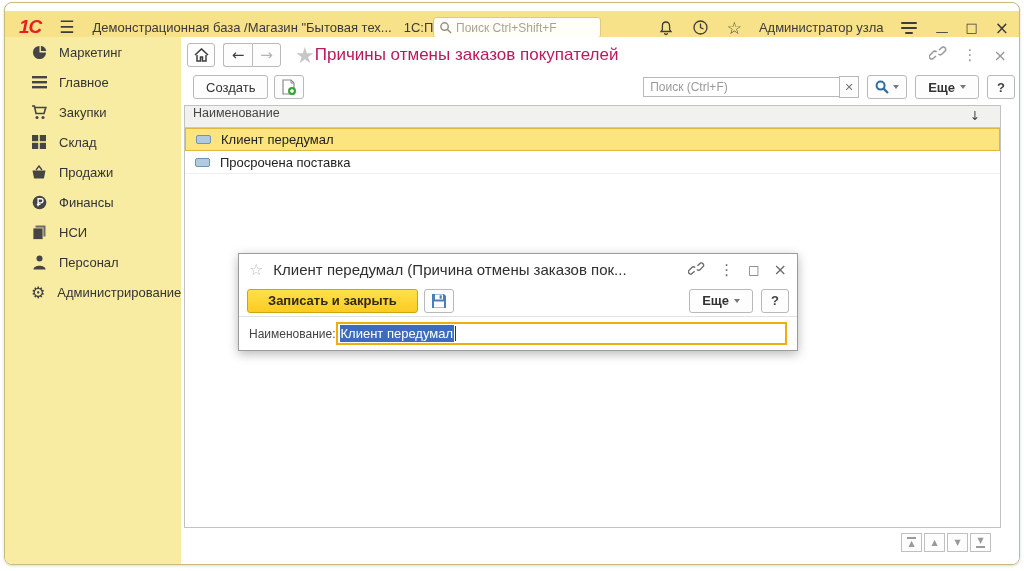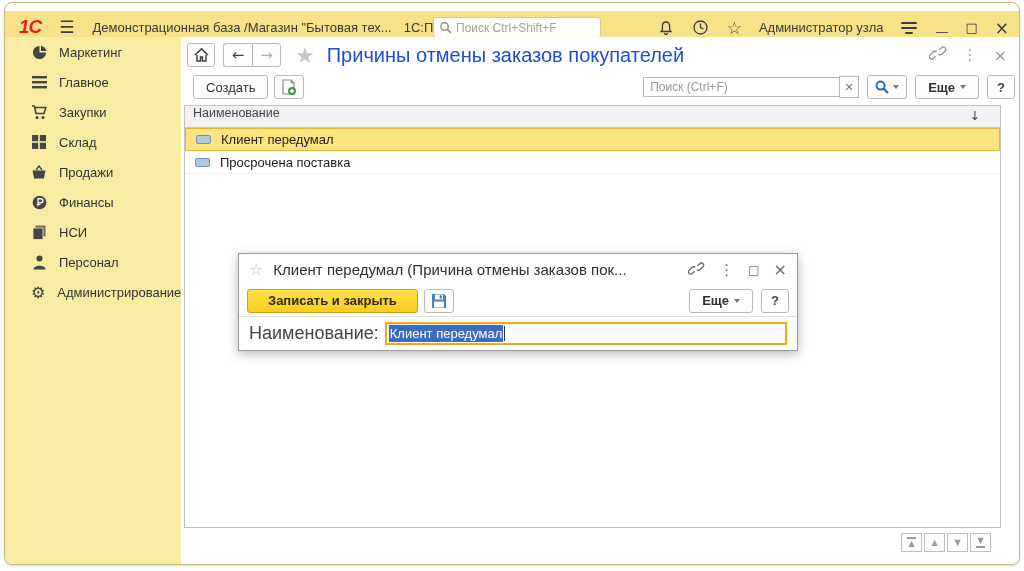--- a/index.html
+++ b/index.html
@@ -39,21 +39,21 @@
   .main-header { position:absolute; left:4px; top:4px; right:4px; height:28px; display:flex; align-items:center; }
   .nav-btn { height:24px; background:#fdfdfd; border:1px solid #b9b9b9; border-radius:3px; display:flex; align-items:center; justify-content:center; cursor:pointer; }
   .home-btn { width:28px; margin-left:2px; }
   .histgrp { display:flex; margin-left:8px; }
   .histgrp .nav-btn { width:29px; border-radius:0; }
   .histgrp .nav-btn:first-child { border-radius:3px 0 0 3px; border-right:none; }
   .histgrp .nav-btn:last-child { border-radius:0 3px 3px 0; }
   .arrow-glyph { font-size:15px; color:#3f3f3f; }
   .arrow-dis { color:#b5b5b5; }
   .fav-star { font-size:22px; color:#c7c7c7; margin-left:14px; }
-  .page-title { font-size:20px; color:#1d4ed8; margin-left:12px; white-space:nowrap; }
+  .page-title { font-size:17px; color:#be185d; margin-left:0; white-space:nowrap; }
   .mh-icons { margin-left:auto; display:flex; align-items:center; gap:16px; padding-right:8px; }
   .mh-icons .gray { color:#9a9a9a; }
   .kebab-glyph { font-size:15px; }
   .mh-close { font-size:16px; }
 
   
   .toolbar { position:absolute; left:12px; top:36px; right:4px; height:28px; display:flex; align-items:center; }
   .btn { height:24px; background:#fdfdfd; border:1px solid #b9b9b9; border-radius:3px; font-size:13px; color:#333; display:flex; align-items:center; justify-content:center; padding:0 12px; cursor:pointer; font-family:"Liberation Sans",sans-serif; }
   .icon-btn { width:30px; padding:0; margin-left:6px; }
   .tb-right { margin-left:auto; display:flex; align-items:center; }
@@ -88,21 +88,21 @@
   .dialog { position:absolute; left:233px; top:250px; width:560px; height:98px; background:#fff; border:1px solid #9b9b9b; box-shadow:0 3px 10px rgba(0,0,0,.28); }
   .dlg-head { height:31px; display:flex; align-items:center; padding:0 10px; }
   .dlg-star { font-size:16px; color:#c0c0c0; margin-right:10px; }
   .dlg-title { font-size:15px; color:#2f2f2f; white-space:nowrap; }
   .dlg-hicons { margin-left:auto; display:flex; align-items:center; gap:14px; }
   .dlg-hicons .glyph { color:#6d6d6d; }
   .dlg-toolbar { height:32px; display:flex; align-items:center; padding:0 8px; border-bottom:1px solid #e2e2e2; }
   .btn-yellow { height:24px; background:linear-gradient(#ffe14a,#fccb22); border:1px solid #cfa50e; border-radius:3px; font-size:13px; font-weight:bold; color:#2e2a12; padding:0 20px; display:flex; align-items:center; cursor:pointer; }
   .dlg-right { margin-left:auto; display:flex; align-items:center; }
   .dlg-field { height:33px; display:flex; align-items:center; padding:0 10px; }
-  .fld-label { font-size:18px; color:#444; margin-right:6px; white-space:nowrap; }
+  .fld-label { font-size:12px; color:#444; white-space:nowrap; }
   .fld-input { flex:1; height:23px; border:2px solid #eead11; background:#fff; display:flex; align-items:center; padding:0 2px; }
   .sel-text { background:#3d6bbf; color:#fff; font-size:13px; padding:1px 1px; }
   .caret-line { width:1px; height:15px; background:#333; margin-left:1px; }
 </style>
 </head>
 <body>
 
 <div class="window">
 
   <div class="topbar">

